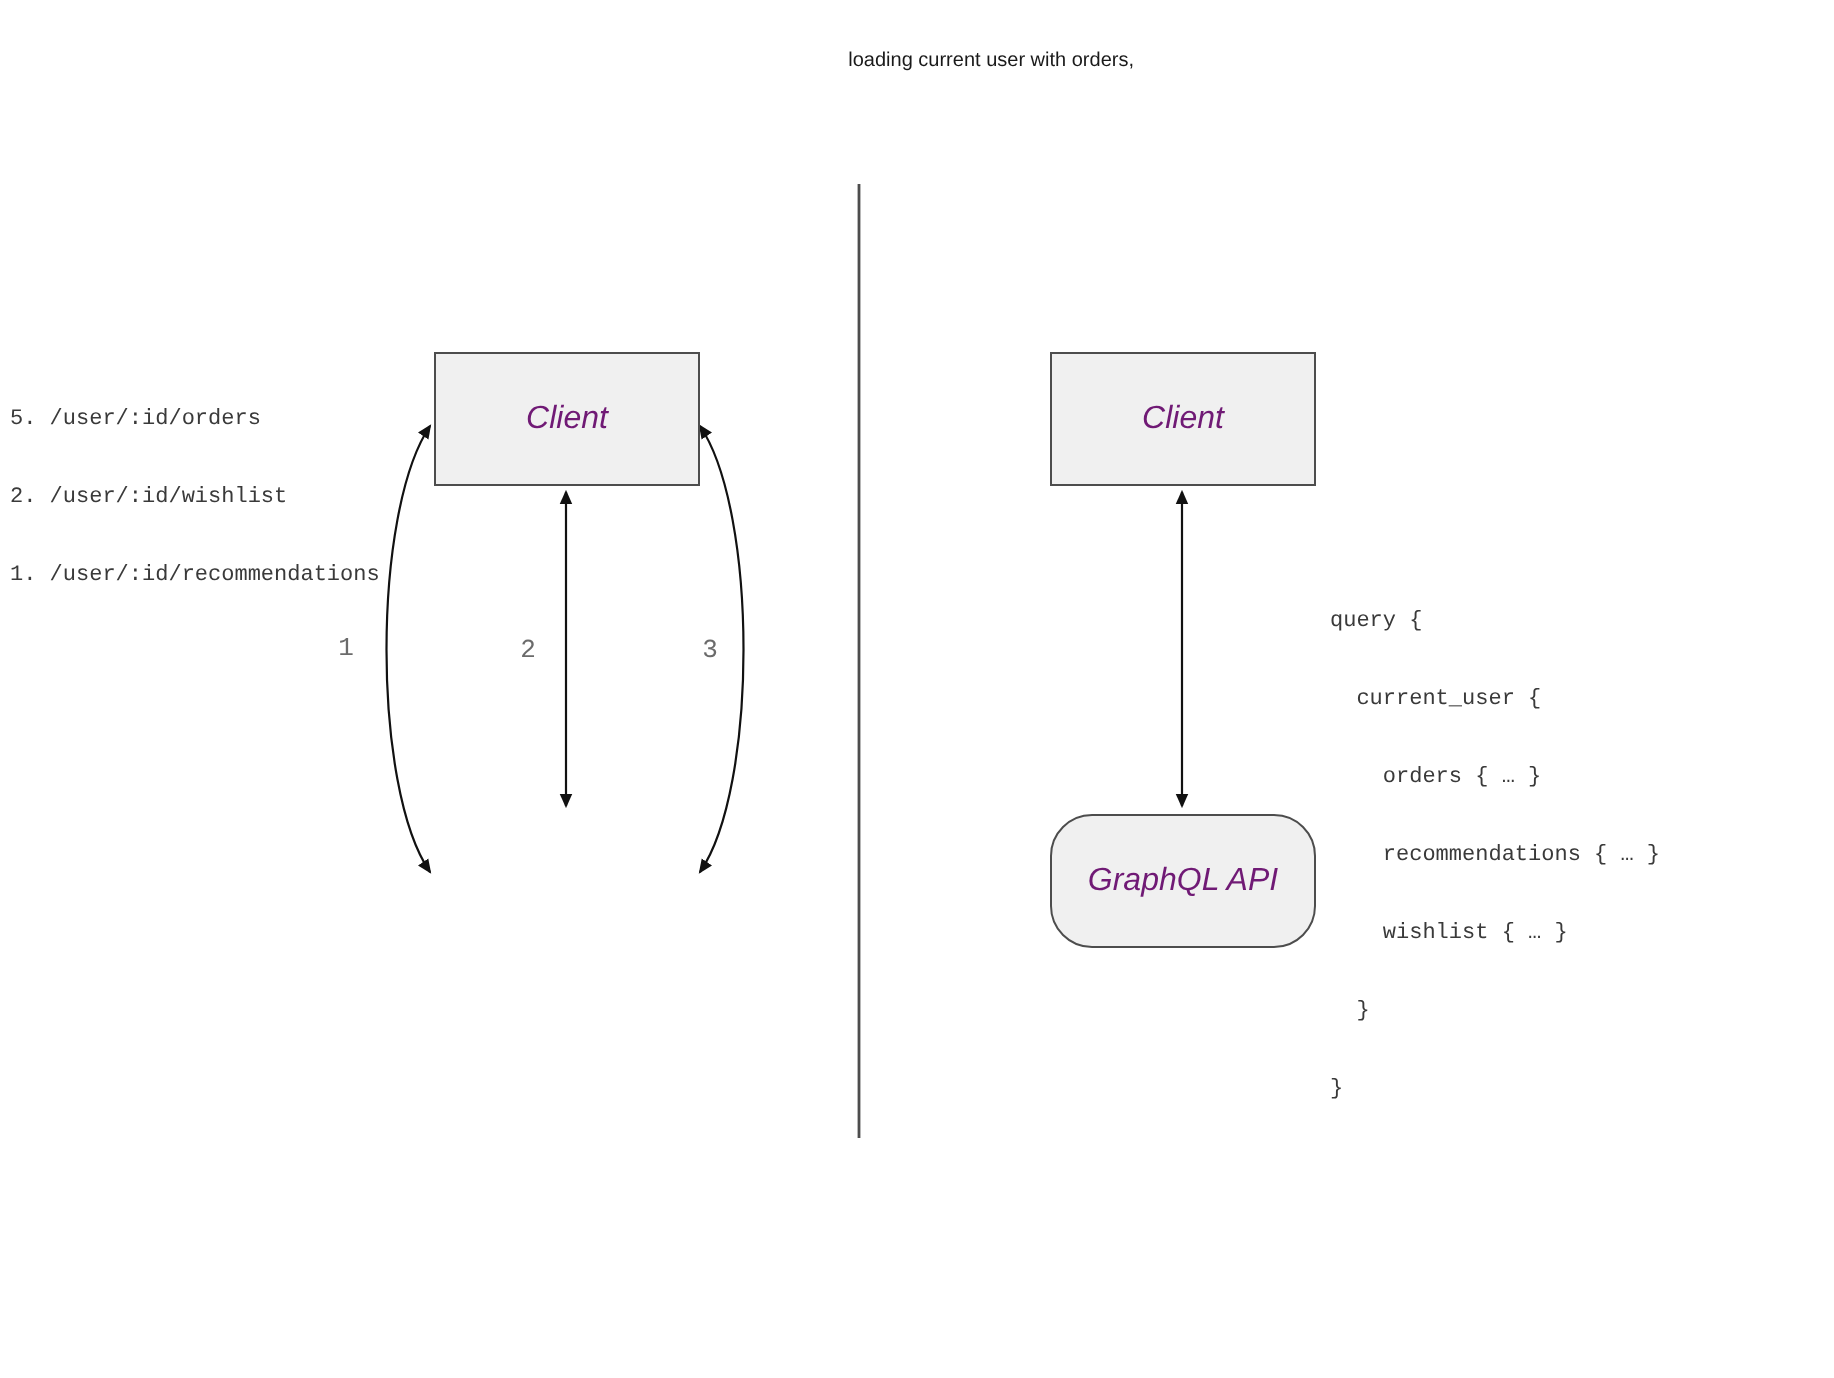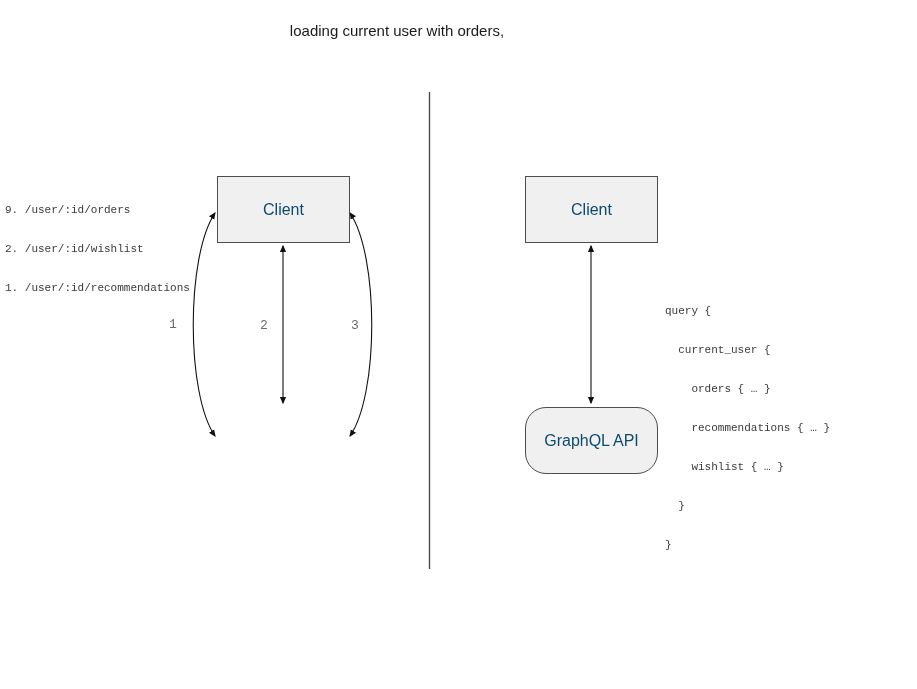--- a/index.html
+++ b/index.html
@@ -9,42 +9,43 @@
     height: 689px;
     background: #ffffff;
     overflow: hidden;
     font-family: "Liberation Sans", sans-serif;
   }
   .title {
     position: absolute;
     left: 227px;
     top: 21px;
     width: 340px;
-    text-align: center;
-    font-size: 15px;
+    text-align: right;
+    font-size: 10px;
     line-height: 19px;
     color: #1a1a1a;
   }
   .arrows {
     position: absolute;
     left: 0;
     top: 0;
   }
   .box {
     position: absolute;
     width: 131px;
     height: 65px;
     background: #f0f0f0;
     border: 1px solid #4d4d4d;
     display: flex;
     align-items: center;
     justify-content: center;
     font-size: 16px;
-    color: #0c4a6e;
+    color: #701a75;
     box-sizing: content-box;
+    font-style: italic;
   }
   .box-client-left  { left: 217px; top: 176px; }
   .box-rest         { left: 217px; top: 407px; }
   .box-client-right { left: 525px; top: 176px; }
   .box-graphql      { left: 525px; top: 407px; border-radius: 21px; }
   .code {
     position: absolute;
     font-family: "Liberation Mono", "DejaVu Sans Mono", monospace;
     font-size: 11px;
     line-height: 13px;
@@ -85,21 +86,21 @@
     <path d="M215,213 C186,256 186,394 215,436" fill="none" stroke="#111111" stroke-width="1.1" marker-start="url(#ah)" marker-end="url(#ah)"></path>
 
     <line x1="283" y1="246" x2="283" y2="403" stroke="#111111" stroke-width="1.1" marker-start="url(#ah)" marker-end="url(#ah)"></line>
 
     <path d="M350,213 C379,256 379,394 350,436" fill="none" stroke="#111111" stroke-width="1.1" marker-start="url(#ah)" marker-end="url(#ah)"></path>
 
     <line x1="591" y1="246" x2="591" y2="403" stroke="#111111" stroke-width="1.1" marker-start="url(#ah)" marker-end="url(#ah)"></line>
   </svg>
 
   <div class="code endpoints">
-    <div>9. /user/:id/orders</div>
+    <div>5. /user/:id/orders</div>
     <div>2. /user/:id/wishlist</div>
     <div>1. /user/:id/recommendations</div>
   </div>
 
   <div class="box box-client-left">
     <span>Client</span>
   </div>
 
 
   <div class="num num-1">1</div>

